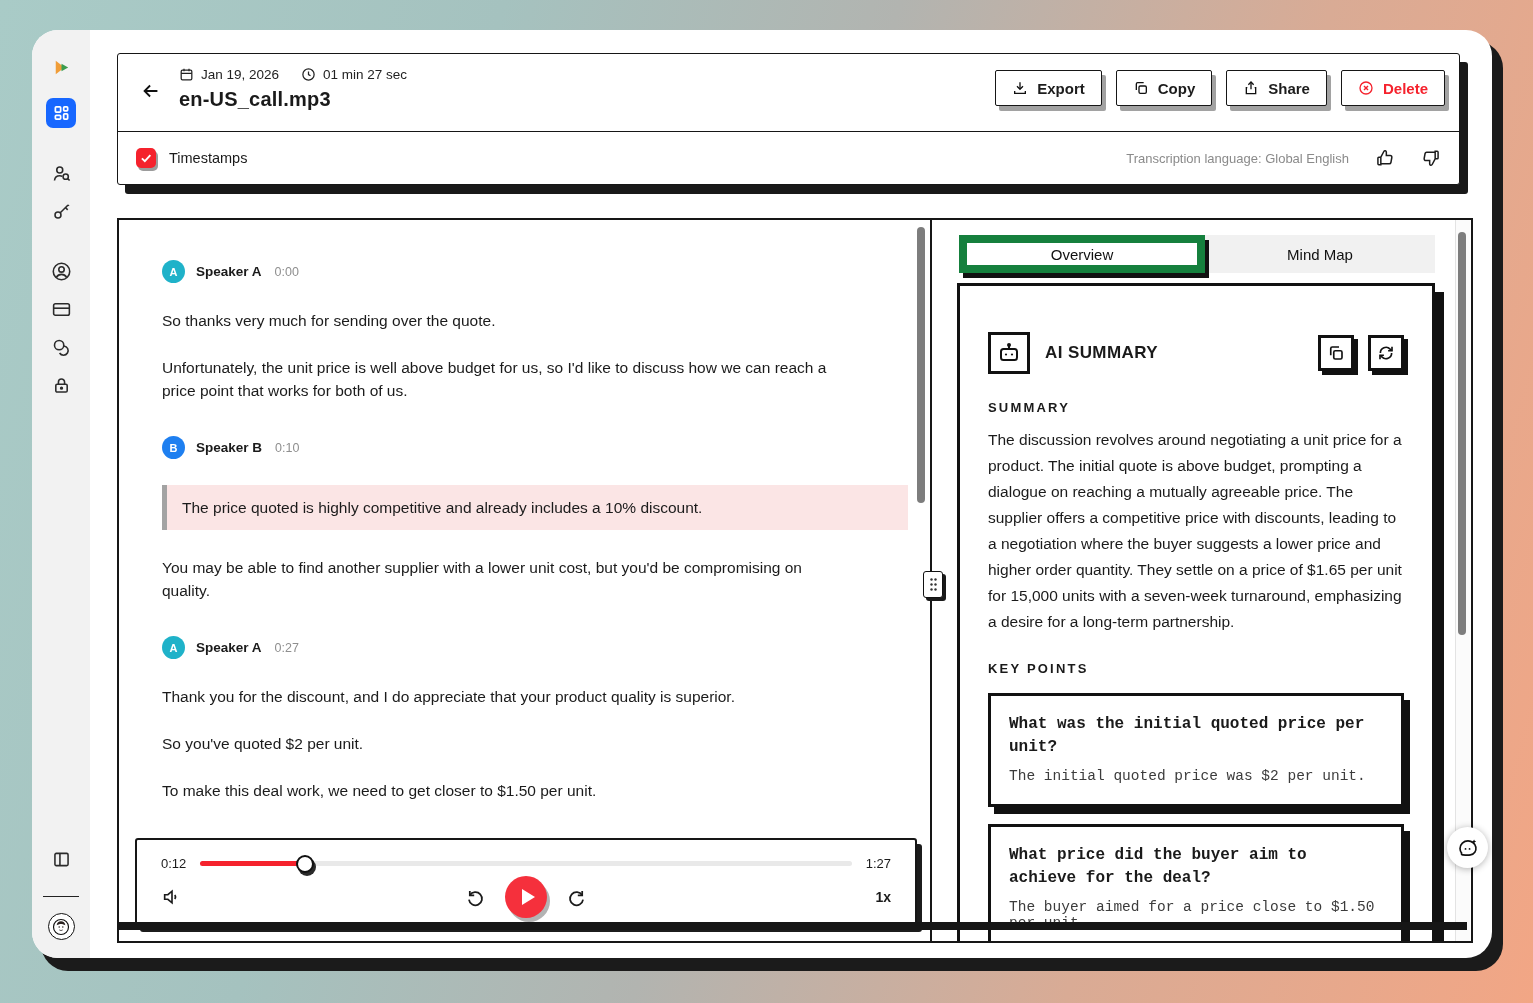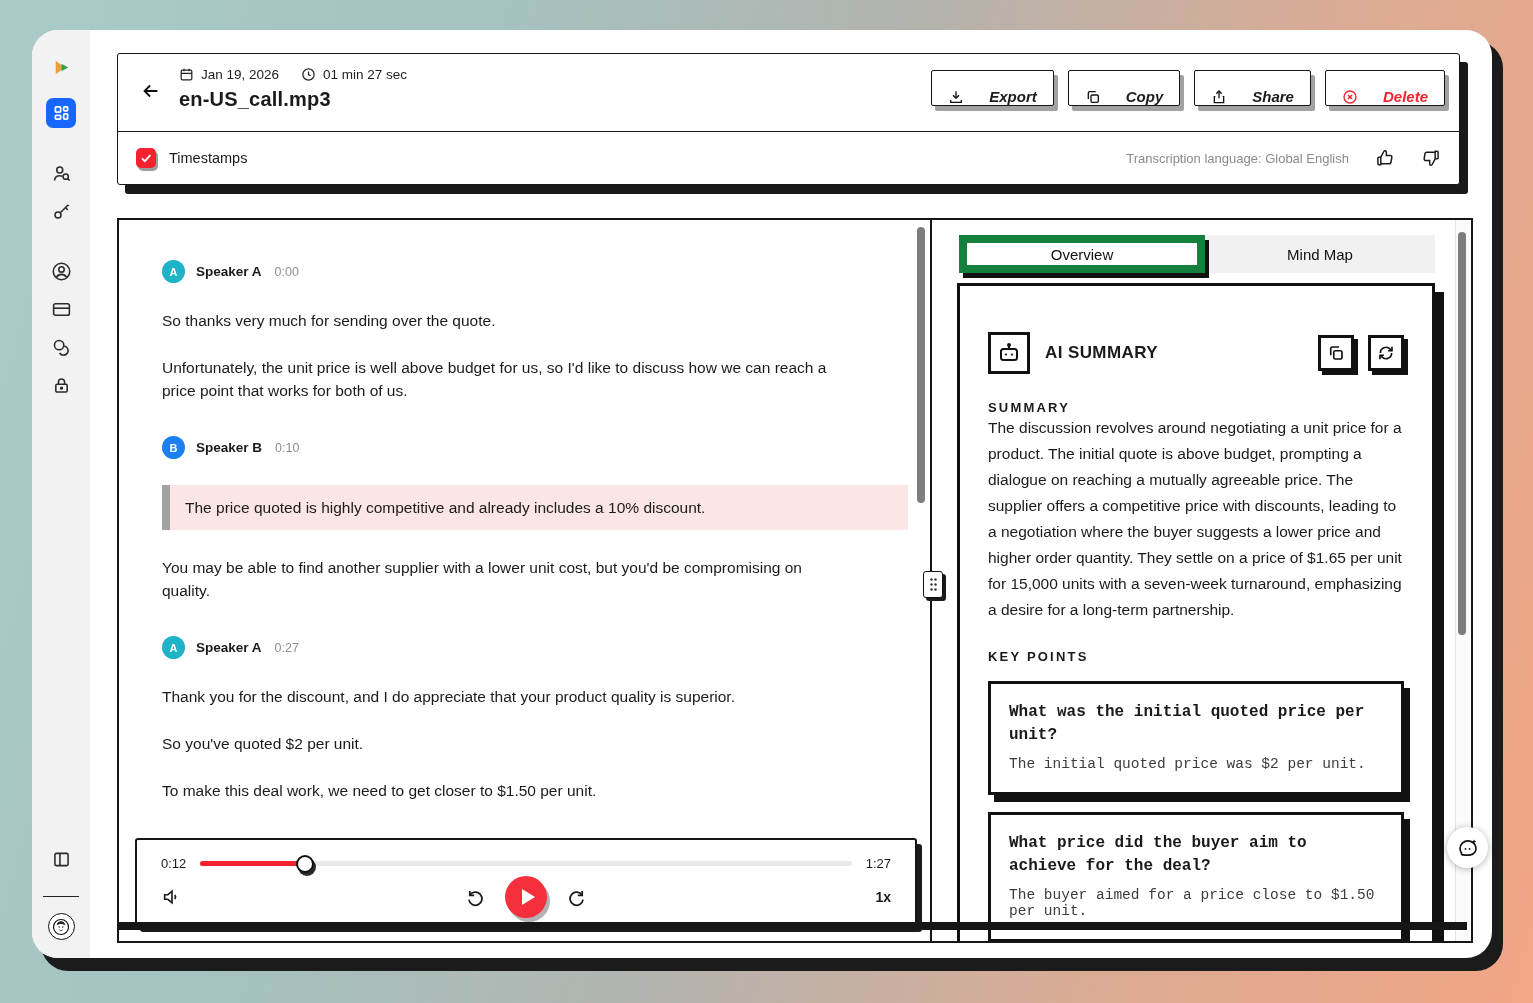--- a/index.html
+++ b/index.html
@@ -39,25 +39,24 @@
     background:#fff; border:1.6px solid #161616; border-radius:3px;
     box-shadow: 8px 9px 0 #191919;
   }
   .back-btn { position:absolute; left:20px; top:24px; width:26px; height:26px; display:flex; align-items:center; justify-content:center; cursor:pointer; }
   .meta-row { position:absolute; left:61px; top:13px; display:flex; align-items:center; gap:22px; font-size:13.5px; color:#222; }
   .meta-item { display:flex; align-items:center; gap:7px; }
   .meta-item svg { width:15px; height:15px; }
   .file-title { position:absolute; left:61px; top:34px; font-size:20px; font-weight:700; letter-spacing:.2px; }
   .hdr-buttons { position:absolute; right:14px; top:16px; display:flex; gap:14px; }
   .hdr-btn {
-    display:flex; align-items:flex-end; gap:25px; height:36px; padding:0 16px;
+    display:flex; align-items:center; gap:9px; height:36px; padding:0 16px;
     background:#fff; border:1.6px solid #161616; border-radius:2px;
     font-size:15px; font-weight:600; color:#1c1c1c; cursor:pointer;
     box-shadow:4px 5px 0 #a2a2a2;
-    font-style:italic;
   }
   .hdr-btn svg { width:16px; height:16px; }
   .hdr-btn.danger { color:#f5222d; }
   .hdr-divider { position:absolute; left:0; right:0; top:77px; border-top:1.4px solid #161616; }
   .sub-row { position:absolute; left:0; right:0; top:78px; bottom:0; display:flex; align-items:center; padding:0 18px; }
   .chk-wrap { display:flex; align-items:center; gap:13px; }
   .checkbox {
     width:20px; height:20px; background:#f5222d; border-radius:5px;
     display:flex; align-items:center; justify-content:center;
     box-shadow:2px 3px 0 #9c9c9c; cursor:pointer;
@@ -78,21 +77,21 @@
   .transcript-region { position:absolute; left:0; top:0; width:811px; height:100%; }
   .transcript-scroll { position:absolute; left:0; top:0; width:811px; height:618px; overflow:hidden; padding:38px 80px 0 43px; }
   .entry-head { display:flex; align-items:center; gap:11px; margin:34px 0 26px 0; }
   .entry-head:first-child { margin-top:2px; }
   .spk-avatar { width:23px; height:23px; border-radius:50%; color:#fff; font-size:11px; font-weight:700; display:flex; align-items:center; justify-content:center; }
   .spkA { background:#1fb2c9; }
   .spkB { background:#1e7ff0; }
   .spk-name { font-size:13.5px; font-weight:700; }
   .spk-time { font-size:12.5px; color:#8f8f8f; margin-left:2px;text-align:right; }
   .para { font-size:15.5px; line-height:23px; color:#1b1b1b; margin:24px 0; max-width:724px; cursor:pointer; }
-  .para.hl { background:#fbe5e5; border-left:8px solid #a3a3a3; padding:11px 15px; width:746px; max-width:746px; margin:26px 0; }
+  .para.hl { background:#fbe5e5; border-left:5px solid #a3a3a3; padding:11px 15px; width:746px; max-width:746px; margin:26px 0; }
   .t-scrollbar { position:absolute; left:798px; top:7px; width:8px; height:276px; background:#7d7d7d; border-radius:4px; cursor:pointer; }
 
   
   .player-card {
     position:absolute; left:16px; top:618px; width:782px; height:88px;
     background:#fff; border:2px solid #161616; border-radius:3px;
     box-shadow:5px 6px 0 #1c1c1c; padding:16px 24px 0 24px; z-index:5;
   }
   .player-top { display:flex; align-items:center; gap:14px; }
   .ptime { font-size:13px; color:#1b1b1b; }
@@ -127,21 +126,21 @@
     padding:46px 28px 0 28px;
   }
   .sum-head { display:flex; align-items:center; gap:15px; }
   .robot-box { width:42px; height:42px; border:3px solid #111; display:flex; align-items:center; justify-content:center; }
   .robot-box svg { width:24px; height:24px; }
   .sum-title { font-size:17px; font-weight:800; letter-spacing:.4px; }
   .sum-actions { margin-left:auto; display:flex; gap:14px; }
   .sq-btn { width:36px; height:36px; background:#fff; border:3px solid #111; box-shadow:4px 4px 0 #111; display:flex; align-items:center; justify-content:center; cursor:pointer; }
   .sq-btn svg { width:18px; height:18px; }
   .section-label { font-size:13px; font-weight:700; letter-spacing:2.2px; margin-top:26px; }
-  .sum-text { font-size:15.5px; line-height:26px; color:#1b1b1b; }
+  .sum-text { font-size:15.5px; line-height:26px; margin-top:12px; color:#1b1b1b; }
   .kp-card { border:3px solid #111; box-shadow:6px 7px 0 #111; padding:17px 18px 20px 18px; margin-top:17px; background:#fff;font-family:Liberation Mono, monospace; }
   .kp-q { font-size:16px; font-weight:700; line-height:23px; }
   .kp-a { font-size:14.5px; color:#3c3c3c; margin-top:9px; }
   .r-scroll-track { position:absolute; right:1px; top:0; width:15px; height:100%; border-left:1px solid #e3e3e3; background:#fbfbfb; }
   .r-scrollbar { position:absolute; right:4px; top:12px; width:8px; height:403px; background:#7d7d7d; border-radius:4px; cursor:pointer; }
 
   
   .chat-float {
     position:absolute; left:1447px; top:827px; width:41px; height:41px;
     background:#fff; border-radius:50%; box-shadow:0 1px 7px rgba(0,0,0,.3);

